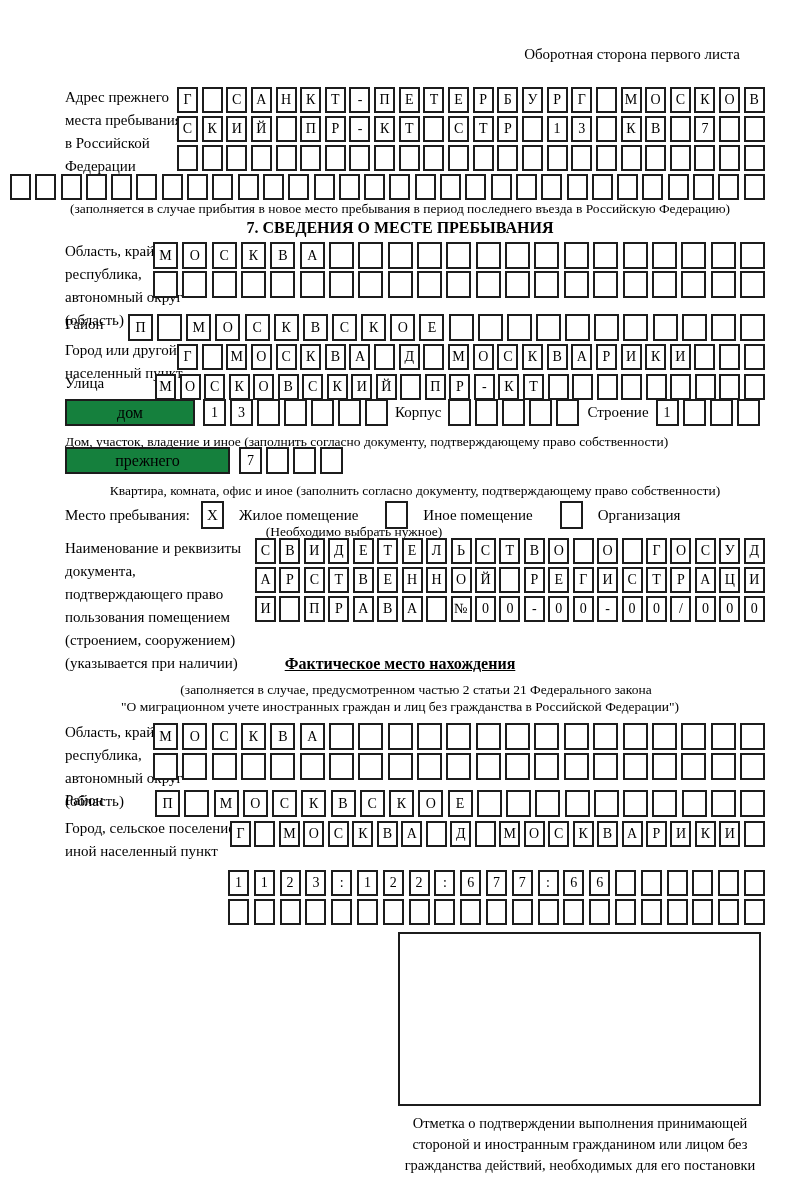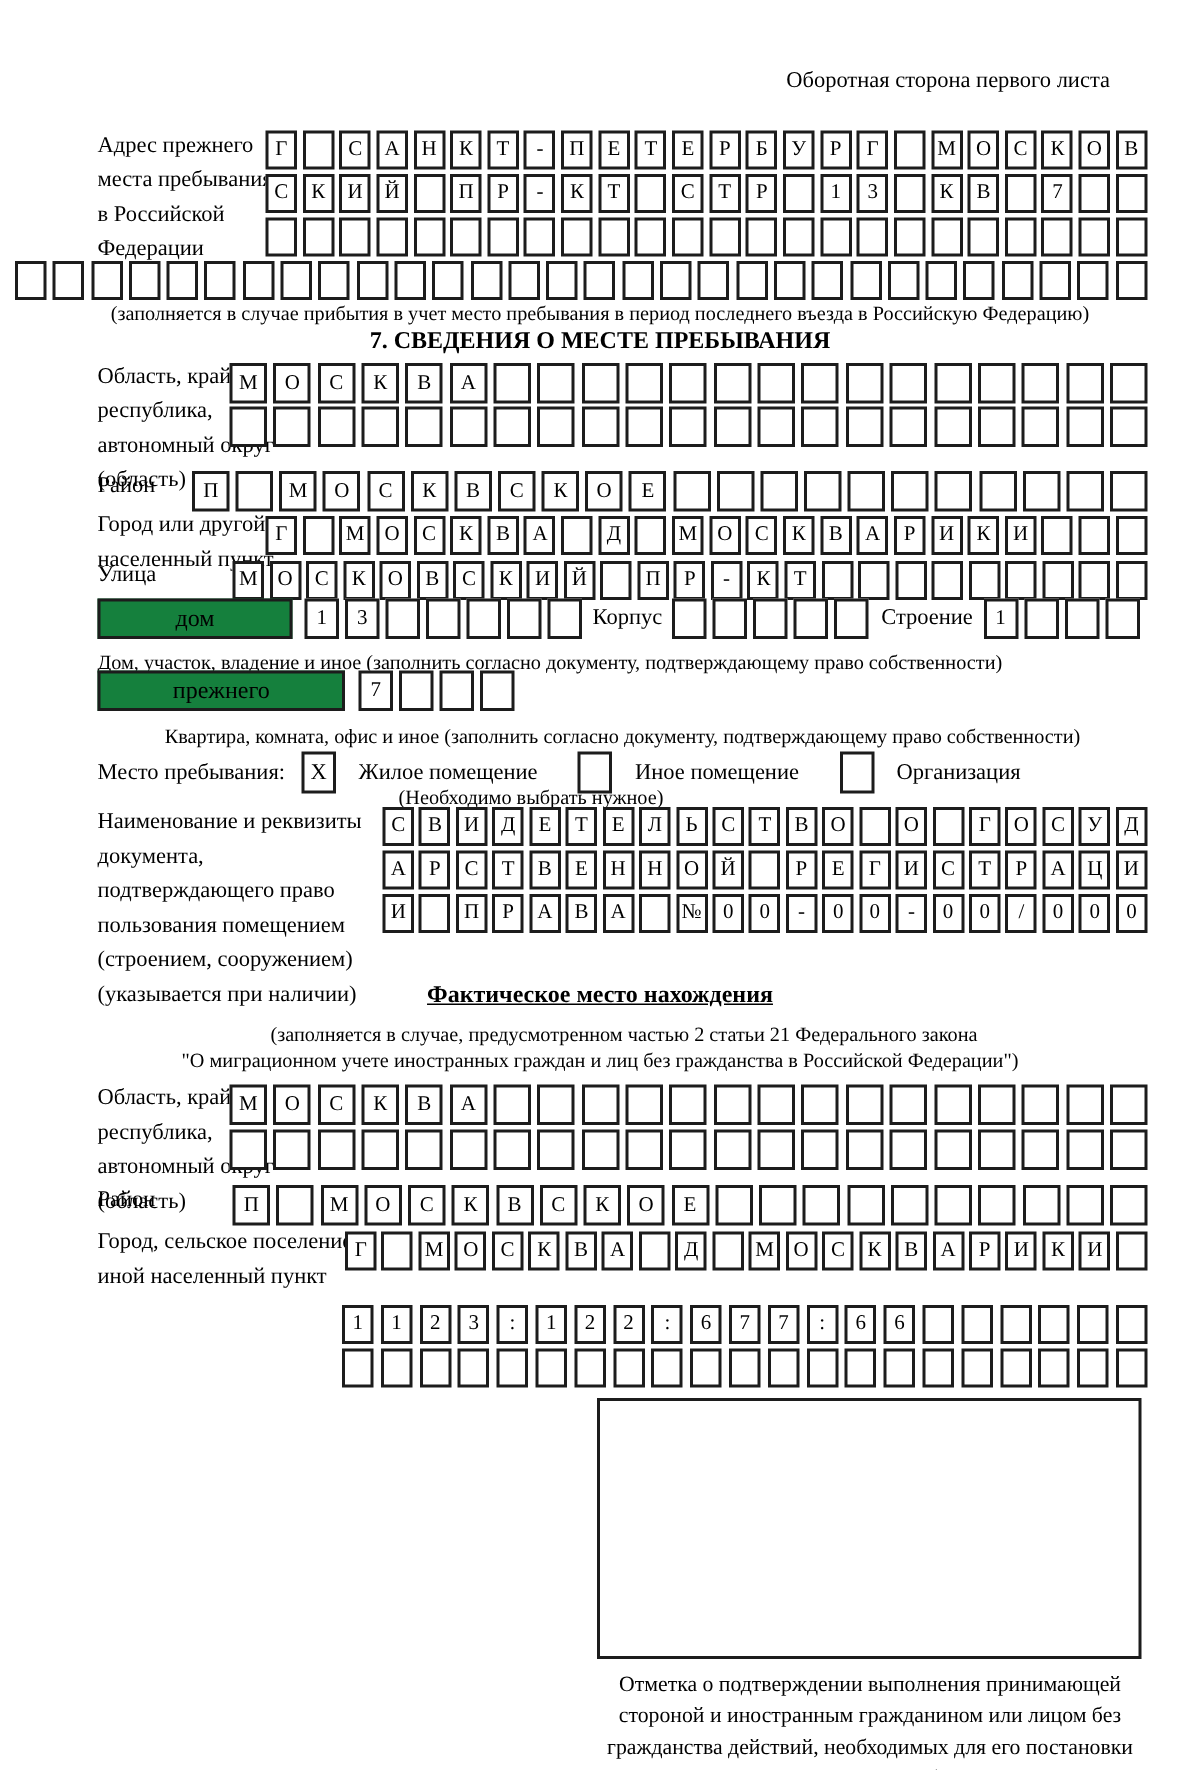--- a/index.html
+++ b/index.html
@@ -149,21 +149,21 @@
       <span class="cell"></span>
       <span class="cell"></span>
       <span class="cell"></span>
       <span class="cell"></span>
       <span class="cell"></span>
       <span class="cell"></span>
       <span class="cell"></span>
       <span class="cell"></span>
       <span class="cell"></span>
     </div>
-  <div class="center-note" style="top:177px;">(заполняется в случае прибытия в учет место пребывания в период последнего въезда в Российскую Федерацию)</div>
+  <div class="center-note" style="top:177px;">(заполняется в случае прибытия в новое место пребывания в период последнего въезда в Российскую Федерацию)</div>
 
   <div class="sec-title" style="top:195px;">7. СВЕДЕНИЯ О МЕСТЕ ПРЕБЫВАНИЯ</div>
 
   <div class="flabel" style="top:216px;width:135px;">Область, край, республика, автономный округ (область)</div>
   <div class="cellrow md" style="top:218px;left:153px;">
       <span class="cell">М</span>
       <span class="cell">О</span>
       <span class="cell">С</span>
       <span class="cell">К</span>
       <span class="cell">В</span>

